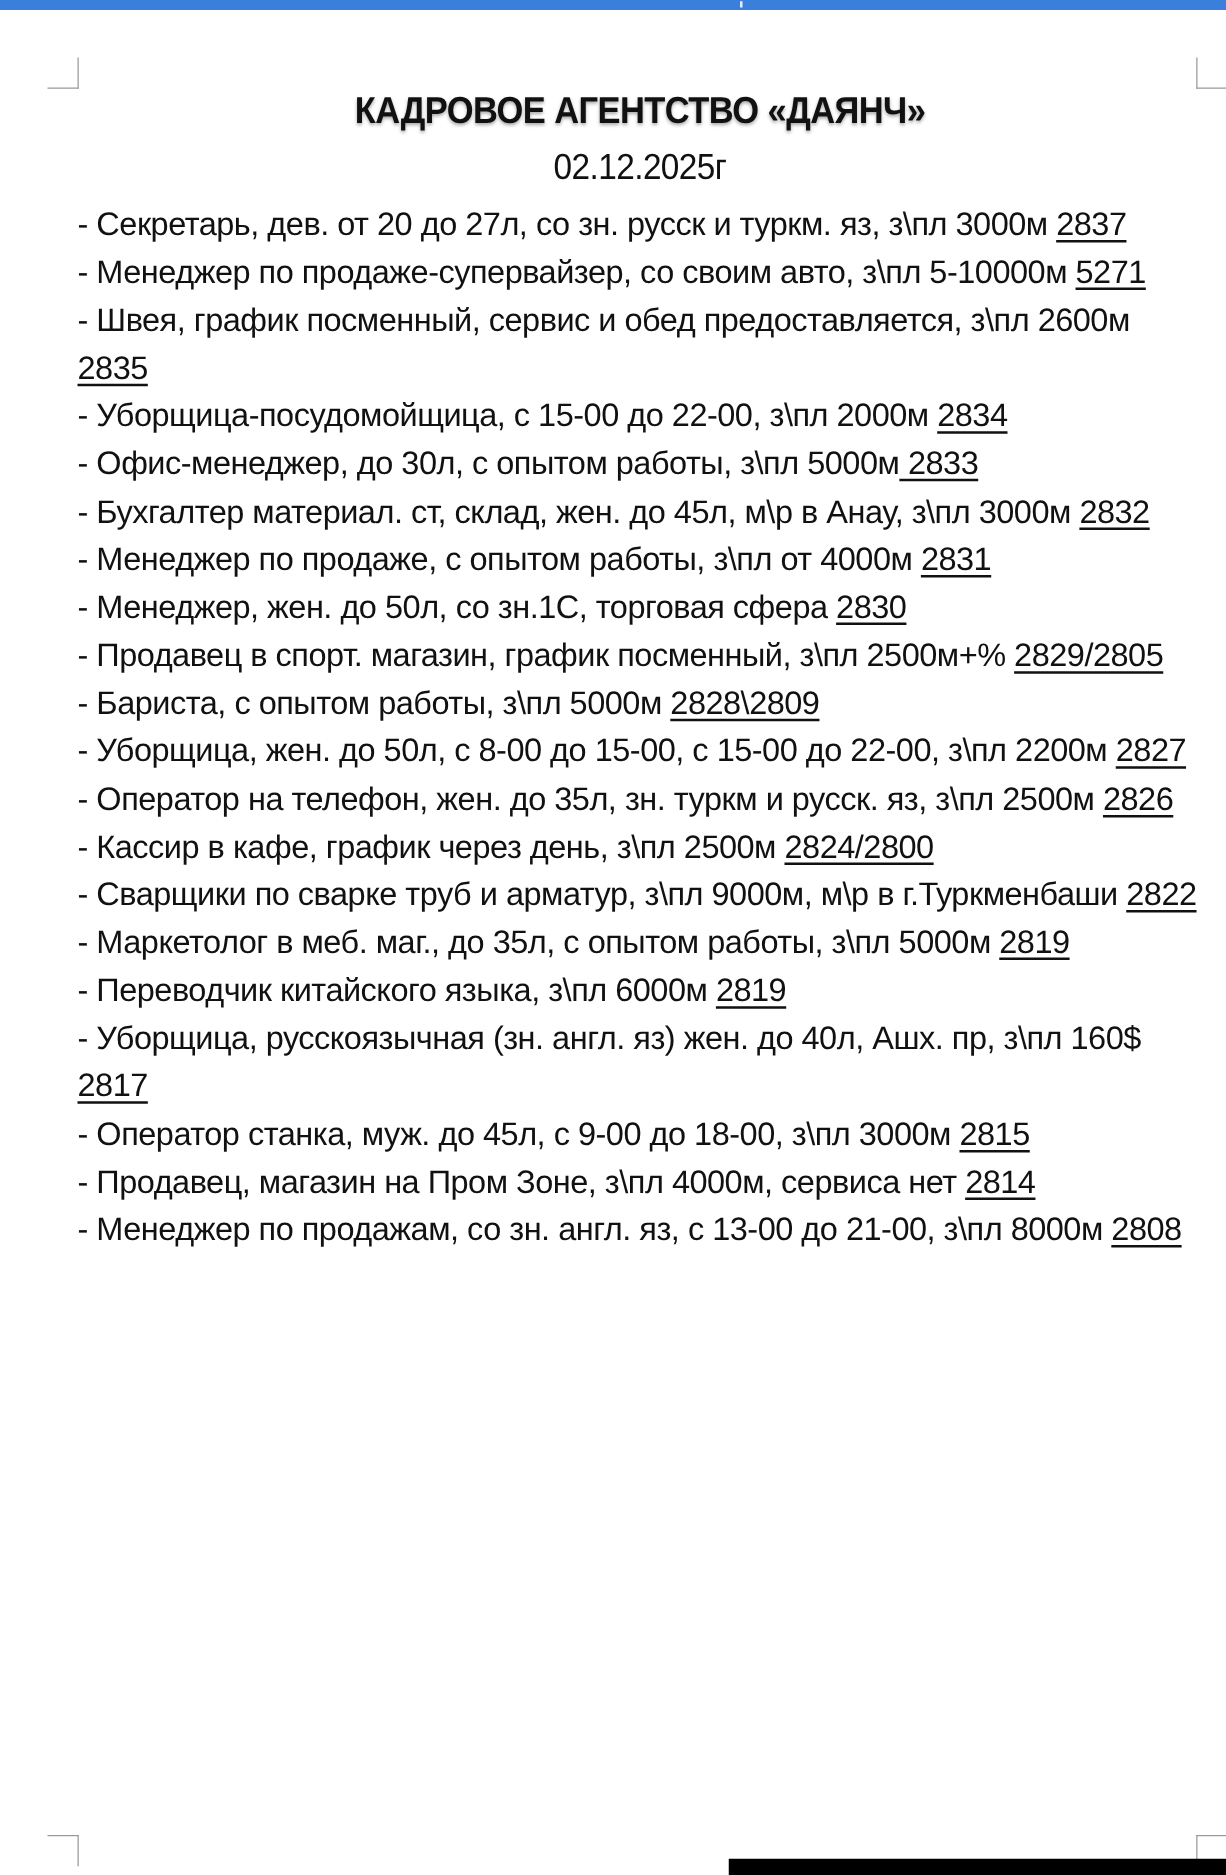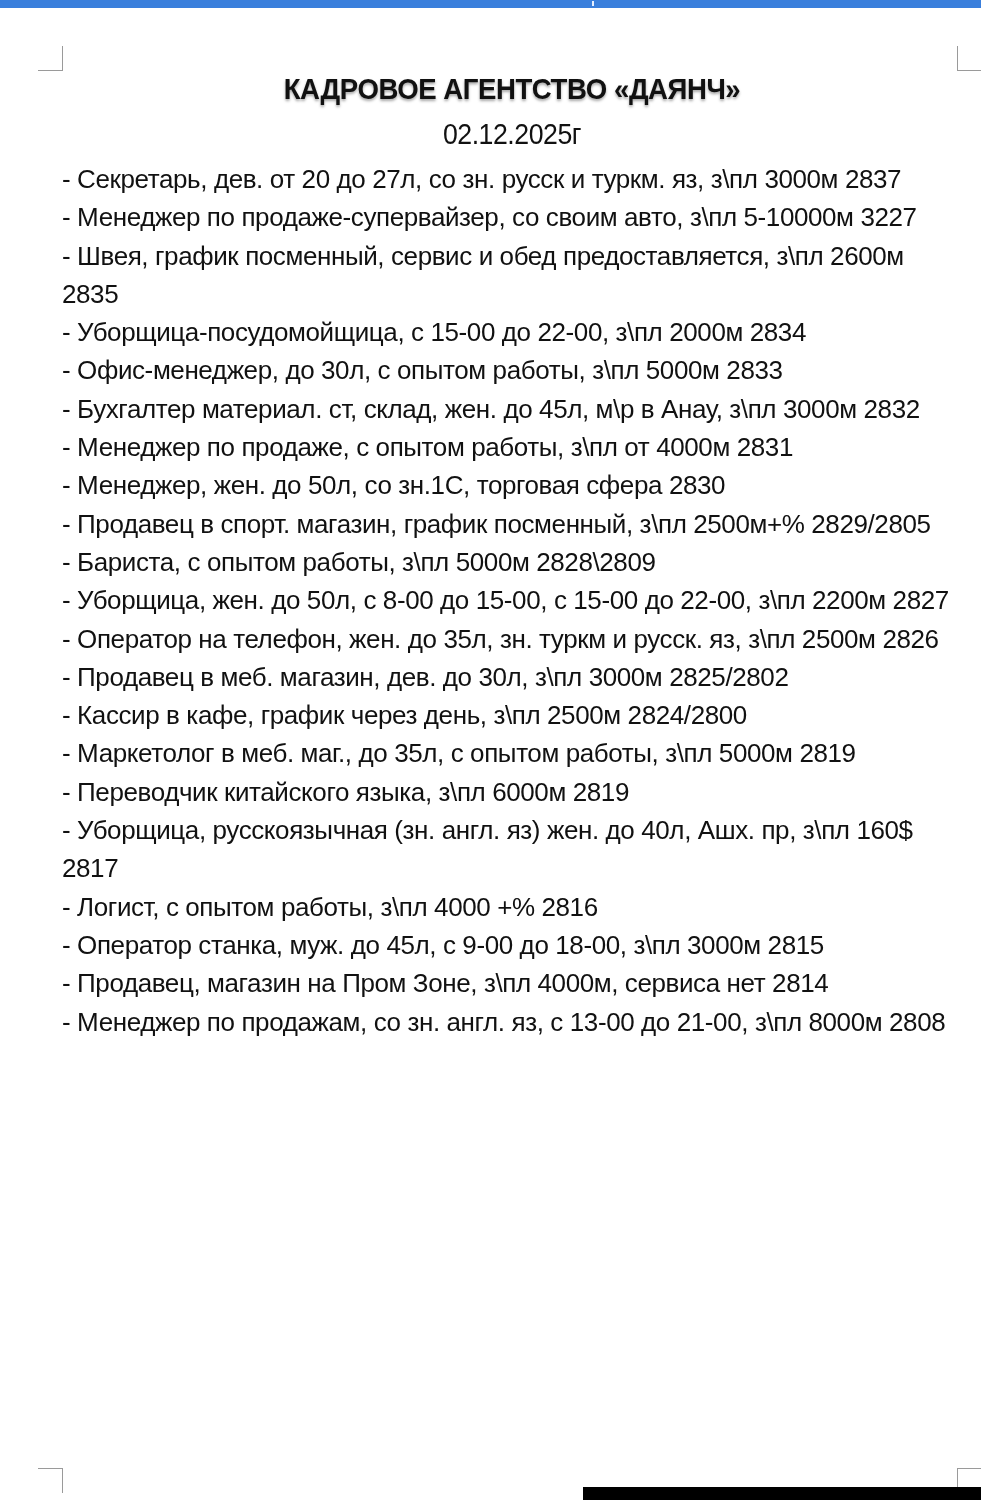--- a/index.html
+++ b/index.html
@@ -30,21 +30,21 @@
     .date {
       position: absolute; left: 0; top: 118px; width: 1024px; text-align: center;
       font-size: 29px; letter-spacing: -0.5px;
       transform: scaleX(0.92); transform-origin: 512px 0;
     }
     .list {
       position: absolute; left: 62px; top: 160px; width: 900px;
       font-size: 26px; line-height: 38.3px; letter-spacing: -0.4px;
     }
     .item { margin: 0; }
-    .code { text-underline-offset: 4px; }
+    .code { text-decoration: underline; text-underline-offset: 4px; }
     .blackbar {
       position: absolute; left: 583px; top: 1487px; width: 398px; height: 13px; background: #000;
     }
   </style>
 </head>
 <body>
 
 <div class="topbar">
     <div class="dot"></div>
   </div>
@@ -52,35 +52,34 @@
 <div class="corner c-tl"></div>
 <div class="corner c-tr"></div>
 <div class="corner c-bl"></div>
 <div class="corner c-br"></div>
 
 <div class="title">КАДРОВОЕ АГЕНТСТВО «ДАЯНЧ»</div>
 <div class="date">02.12.2025г</div>
 
 <div class="list">
   <p class="item"><span>- Секретарь, дев. от 20 до 27л, со зн. русск и туркм. яз, з\пл 3000м </span><span class="code">2837</span></p>
-  <p class="item"><span>- Менеджер по продаже-супервайзер, со своим авто, з\пл 5-10000м </span><span class="code">3227</span></p>
+  <p class="item"><span>- Менеджер по продаже-супервайзер, со своим авто, з\пл 5-10000м </span><span class="code">5271</span></p>
   <p class="item"><span>- Швея, график посменный, сервис и обед предоставляется, з\пл 2600м </span><span class="code">2835</span></p>
   <p class="item"><span>- Уборщица-посудомойщица, с 15-00 до 22-00, з\пл 2000м </span><span class="code">2834</span></p>
   <p class="item"><span>- Офис-менеджер, до 30л, с опытом работы, з\пл 5000м</span><span class="code"> 2833</span></p>
   <p class="item"><span>- Бухгалтер материал. ст, склад, жен. до 45л, м\р в Анау, з\пл 3000м </span><span class="code">2832</span></p>
   <p class="item"><span>- Менеджер по продаже, с опытом работы, з\пл от 4000м </span><span class="code">2831</span></p>
   <p class="item"><span>- Менеджер, жен. до 50л, со зн.1С, торговая сфера </span><span class="code">2830</span></p>
   <p class="item"><span>- Продавец в спорт. магазин, график посменный, з\пл 2500м+% </span><span class="code">2829/2805</span></p>
   <p class="item"><span>- Бариста, с опытом работы, з\пл 5000м </span><span class="code">2828\2809</span></p>
   <p class="item"><span>- Уборщица, жен. до 50л, с 8-00 до 15-00, с 15-00 до 22-00, з\пл 2200м </span><span class="code">2827</span></p>
   <p class="item"><span>- Оператор на телефон, жен. до 35л, зн. туркм и русск. яз, з\пл 2500м </span><span class="code">2826</span></p>
-  <p class="item"><span>- Продавец в меб. магазин, дев. до 30л, з\пл 3000м </span><span class="code">2825/2802</span></p>
   <p class="item"><span>- Кассир в кафе, график через день, з\пл 2500м </span><span class="code">2824/2800</span></p>
+  <p class="item"><span>- Сварщики по сварке труб и арматур, з\пл 9000м, м\р в г.Туркменбаши </span><span class="code">2822</span></p>
   <p class="item"><span>- Маркетолог в меб. маг., до 35л, с опытом работы, з\пл 5000м </span><span class="code">2819</span></p>
   <p class="item"><span>- Переводчик китайского языка, з\пл 6000м </span><span class="code">2819</span></p>
   <p class="item"><span>- Уборщица, русскоязычная (зн. англ. яз) жен. до 40л, Ашх. пр, з\пл 160$ </span><span class="code">2817</span></p>
-  <p class="item"><span>- Логист, с опытом работы, з\пл 4000 +% </span><span class="code">2816</span></p>
   <p class="item"><span>- Оператор станка, муж. до 45л, с 9-00 до 18-00, з\пл 3000м </span><span class="code">2815</span></p>
   <p class="item"><span>- Продавец, магазин на Пром Зоне, з\пл 4000м, сервиса нет </span><span class="code">2814</span></p>
   <p class="item"><span>- Менеджер по продажам, со зн. англ. яз, с 13-00 до 21-00, з\пл 8000м </span><span class="code">2808</span></p>
 </div>
 
 <div class="blackbar"></div>
 
 </body></html>

